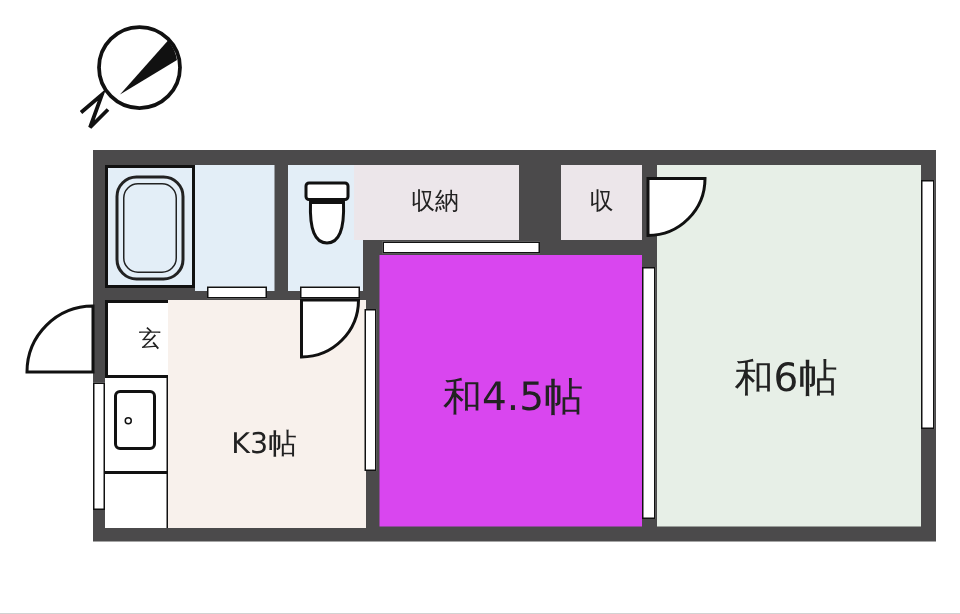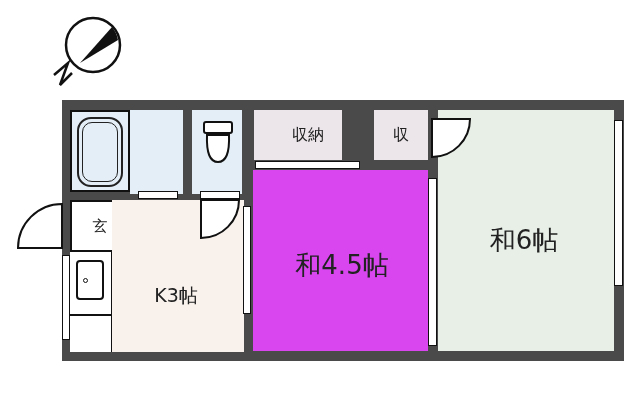--- a/index.html
+++ b/index.html
@@ -56,33 +56,33 @@
 <div class="sash" style="left:62px;top:255px;width:8px;height:85px;"></div>
 
 <div class="room" style="left:112px;top:200px;width:132px;height:152px;background:#f8f1ec;">
   <div class="label" style="left:64px;top:96px;font-size:19px;">K3帖</div>
 </div>
 <svg class="abs" style="left:199px;top:198px;" width="42" height="42" viewBox="0 0 42 42">
   <path d="M2 2 L40 2 A38 38 0 0 1 2 40 Z" fill="#fff" stroke="#111" stroke-width="2"></path>
 </svg>
 <div class="sash" style="left:243px;top:206px;width:8px;height:108px;"></div>
 
-<div class="room" style="left:254px;top:110px;width:88px;height:50px;background:#ece6ea;padding-left:28px;">
+<div class="room" style="left:236px;top:110px;width:110px;height:50px;background:#ece6ea;padding-left:28px;">
   <div class="label" style="left:54px;top:25px;font-size:16px;">収納</div>
 </div>
 <div class="sash" style="left:255px;top:161px;width:105px;height:8px;"></div>
 
 <div class="room" style="left:374px;top:110px;width:54px;height:50px;background:#ece6ea;">
   <div class="label" style="left:27px;top:25px;font-size:16px;">収</div>
 </div>
 
 <div class="room" style="left:253px;top:170px;width:175px;height:181px;background:#d946ef;">
   <div class="label" style="left:89px;top:95px;font-size:26px;">和4.5帖</div>
 </div>
 <div class="sash" style="left:428px;top:178px;width:9px;height:168px;"></div>
 
 <div class="room" style="left:438px;top:110px;width:176px;height:241px;background:#e7efe7;">
-  <div class="label" style="left:86px;top:130px;font-size:26px;">和6帖</div>
+  <div class="label" style="left:86px;top:142px;font-size:26px;">和6帖</div>
 </div>
 <svg class="abs" style="left:430px;top:117px;" width="46" height="46" viewBox="0 0 46 46">
   <path d="M2 2 L40 2 A38 38 0 0 1 2 40 Z" fill="#fff" stroke="#111" stroke-width="2"></path>
 </svg>
 <div class="sash" style="left:614px;top:120px;width:9px;height:166px;"></div>
 
 </body></html>

